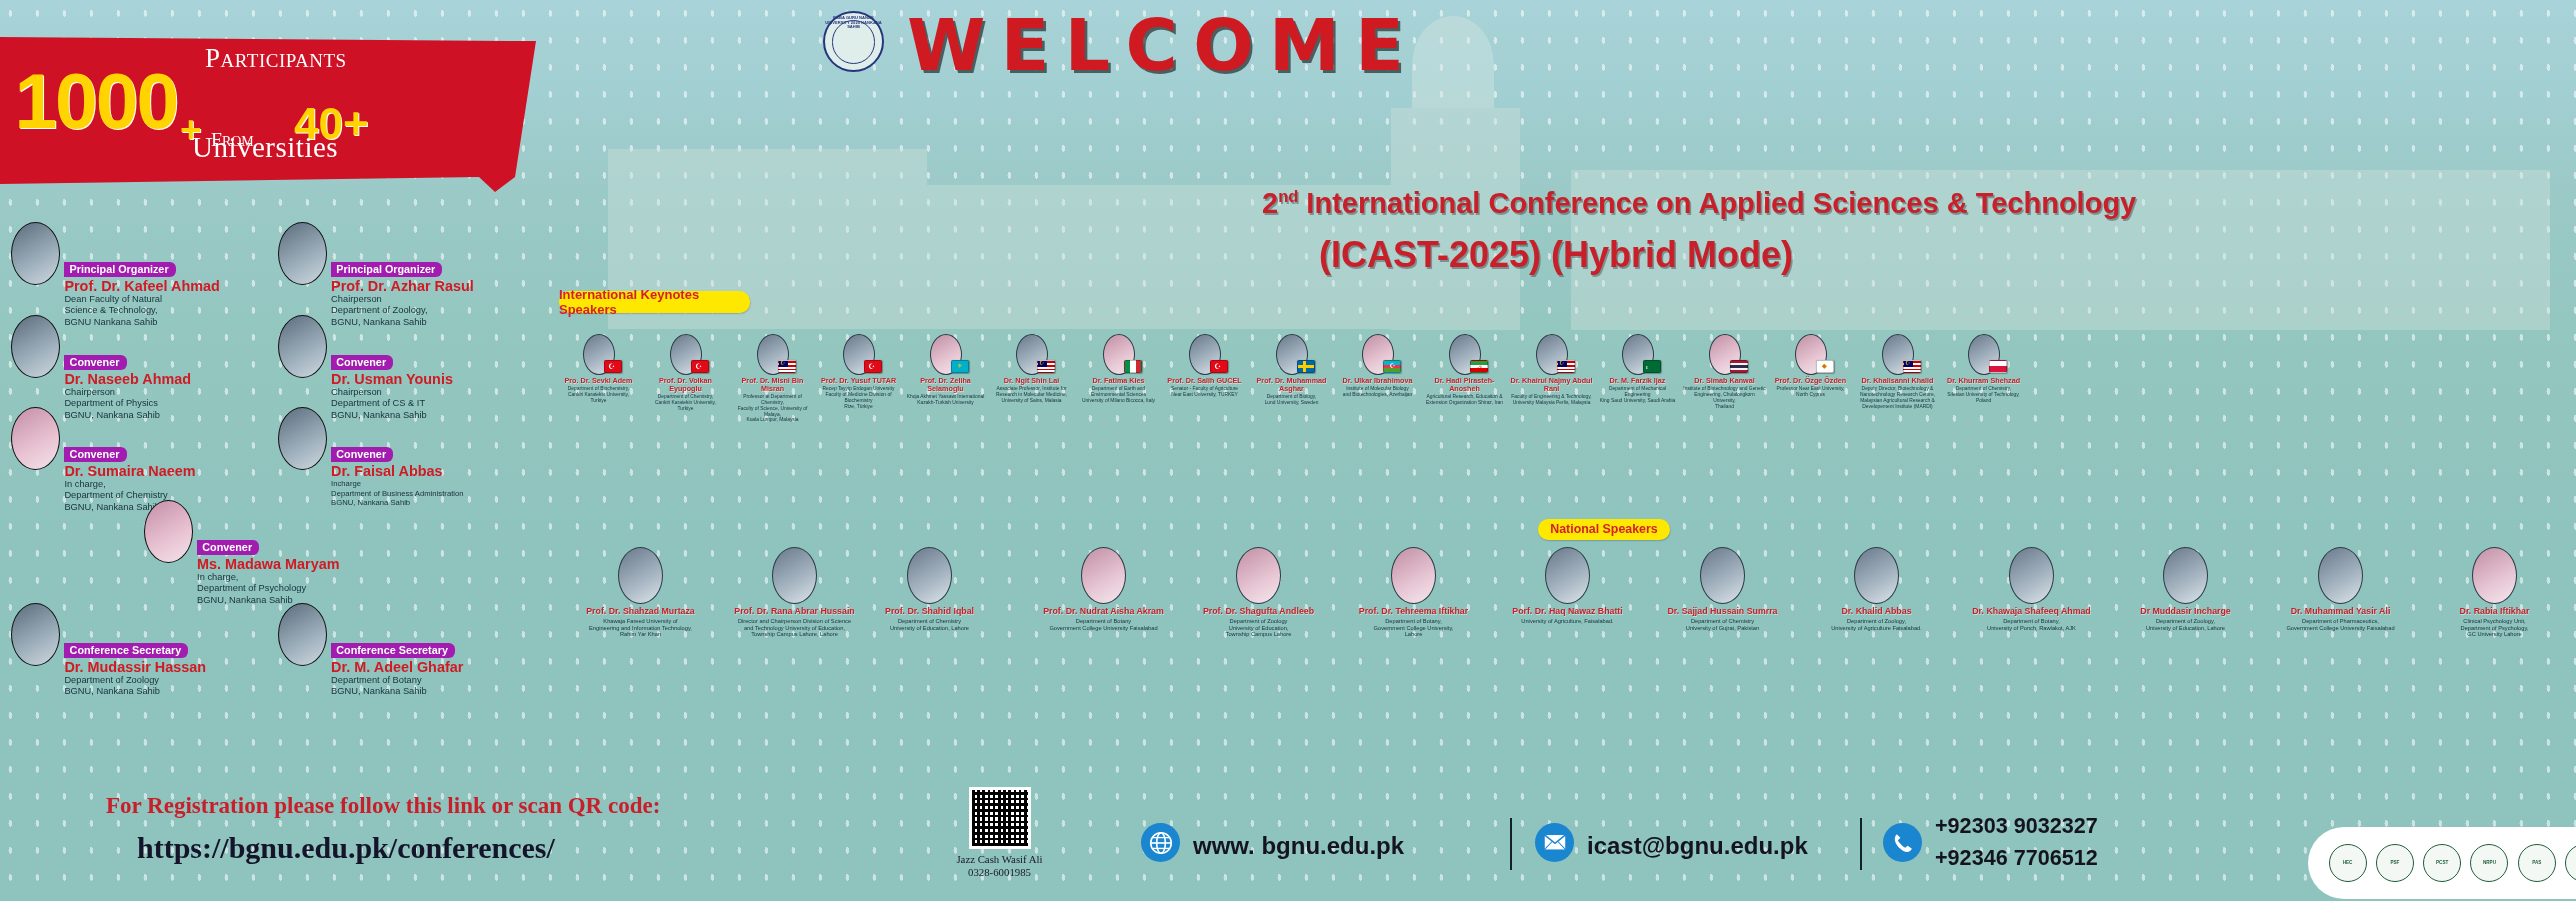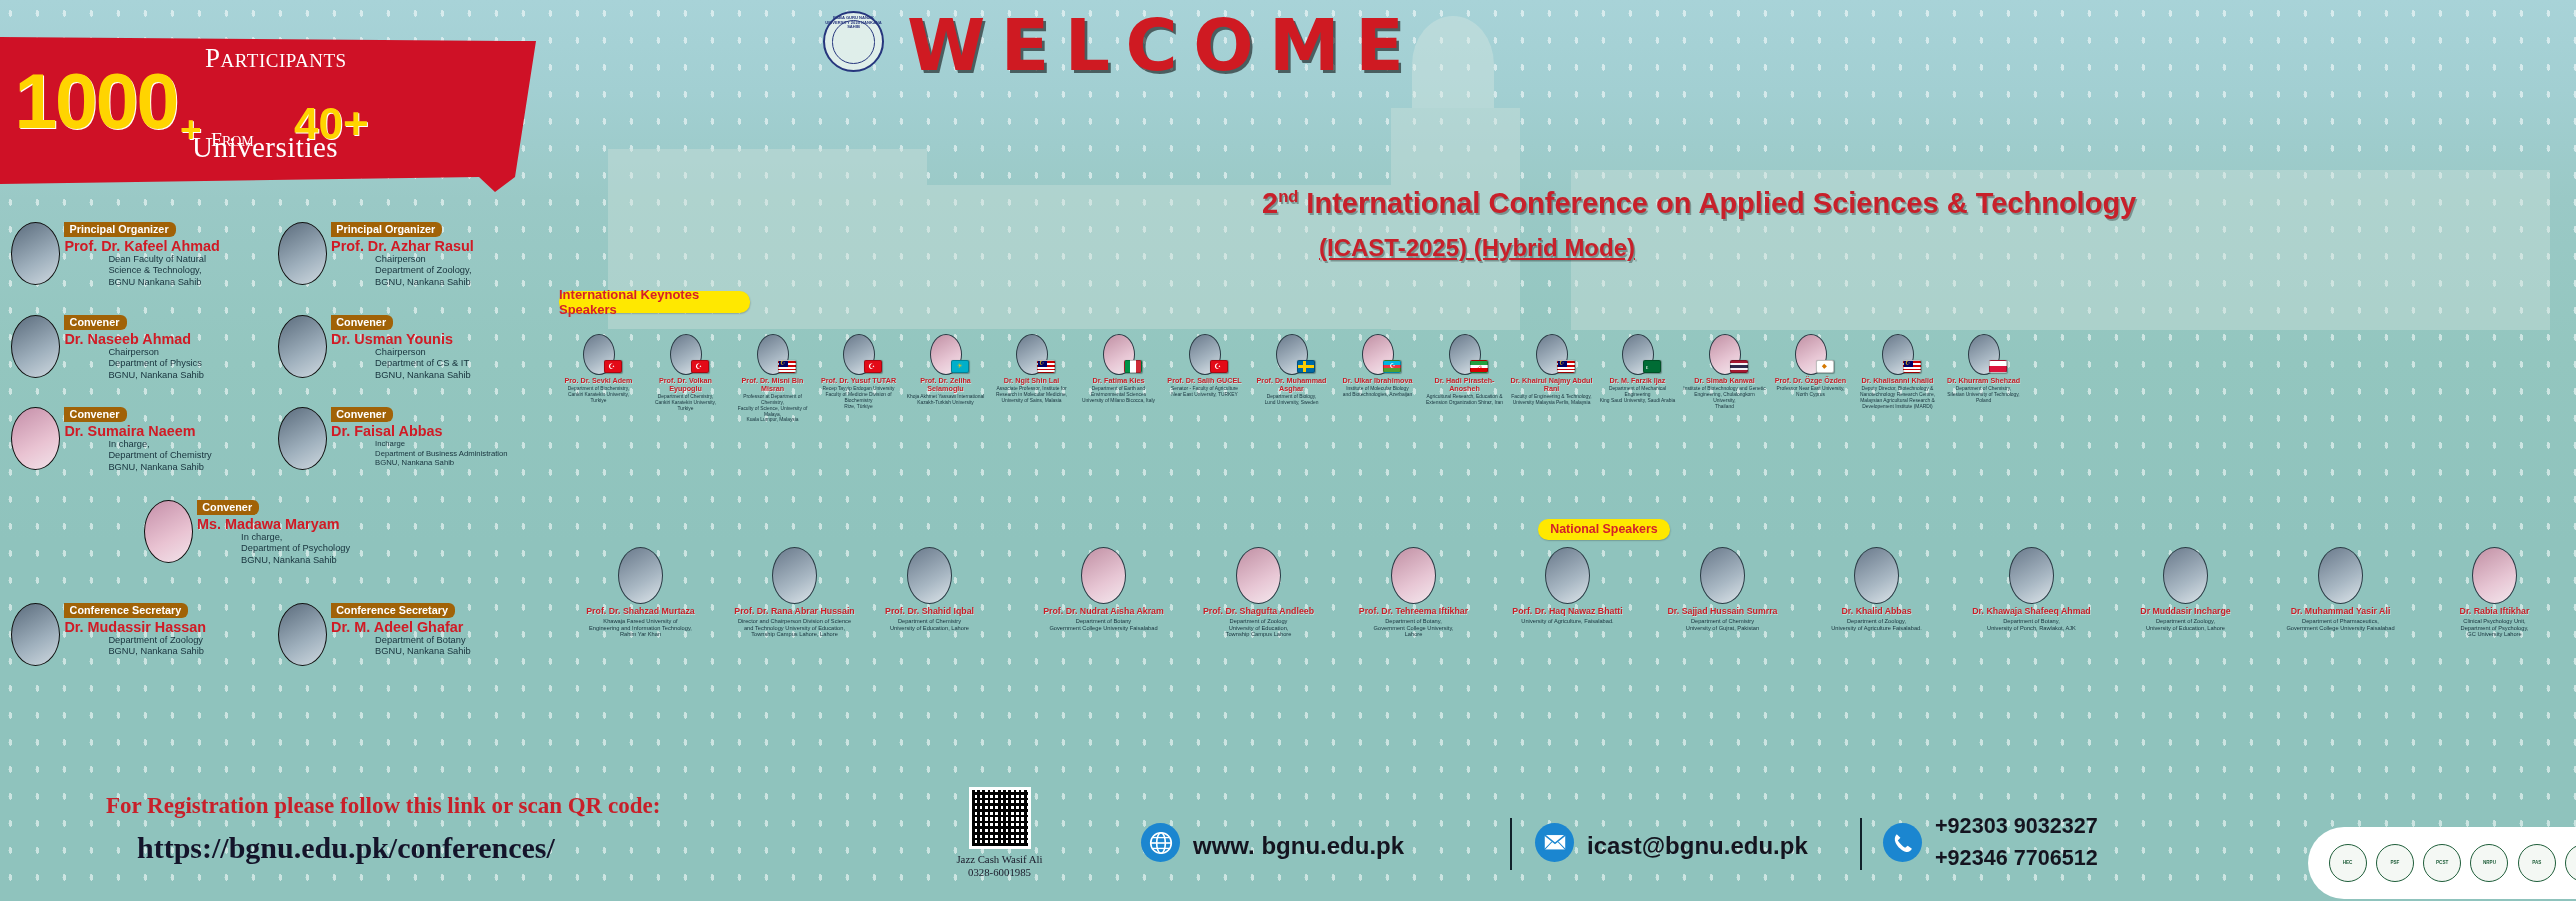--- a/index.html
+++ b/index.html
@@ -50,36 +50,35 @@
     text-shadow:2.6px 2.6px 0 rgba(0,0,0,.55);
   }
   .conf-title{
     position:absolute; left:1262px; top:187px; z-index:6;
     font-size:29px; font-weight:700; color:#c8202a; white-space:nowrap;
     text-shadow:1.5px 1.5px 0 rgba(0,0,0,.30);
   }
   .conf-title sup{ font-size:16.5px; }
   .conf-sub{
     position:absolute; left:1319px; top:234px; z-index:6;
-    font-size:24px; font-weight:700; color:#c8202a; white-space:nowrap;
+    font-size:36px; font-weight:700; color:#c8202a; white-space:nowrap;
     text-shadow:1.5px 1.5px 0 rgba(0,0,0,.30);
-    text-decoration:underline;
   }
 
   
   .orgwrap{ position:absolute; left:0; top:222px; width:546px; height:520px; z-index:5; }
   .org{ position:absolute; display:flex; align-items:flex-start; }
   .org .photo{ width:49px; height:63px; border-radius:50%; border:1.5px solid #111;
      background:linear-gradient(150deg,#5a6b7c,#9fb0bd 60%, #cfd9e0); flex:0 0 auto; overflow:hidden;}
   .org .photo.f{ background:linear-gradient(150deg,#c48ea8,#e9c3d2 60%, #f2e3ea); }
   .org .info{ margin-left:4.1px; }
-  .role{ display:inline-block; background:#a16207; color:#fff; font-size:10.8px; font-weight:700;
-     padding:1px 7.2px 1.5px 5.2px; border-radius:0 6.2px 6.2px 0; white-space:nowrap;}
+  .role{ display:inline-block; background:#a21caf; color:#fff; font-size:10.8px; font-weight:700;
+     padding:1px 7.2px 1.5px 5.2px; border-radius:0 6.2px 6.2px 0; white-space:nowrap;margin-top:40px;}
   .pname{ color:#d01b25; font-size:14.4px; font-weight:700; line-height:1.12; margin-top:1.5px; white-space:nowrap;}
-  .pdesc{ color:#17323c; font-size:9.3px; line-height:1.22; white-space:nowrap;margin-left:44px;}
+  .pdesc{ color:#17323c; font-size:9.3px; line-height:1.22; white-space:nowrap;}
   .pdesc.sm{ font-size:7.7px; }
 
   
   .seclabel{ position:absolute; background:#ffe800; border-radius:10.3px; color:#d4202a; font-weight:700;
     display:flex; align-items:center; justify-content:center; z-index:7; box-shadow:0.5px 1px 1.5px rgba(0,0,0,.2);}
   .lbl-intl{ left:559px; top:291px; width:191px; height:21.6px; font-size:13px;}
   .lbl-natl{ left:1538px; top:519px; width:132px; height:20.6px; font-size:12.4px;}
 
   
   .spk{ position:absolute; text-align:center; }

